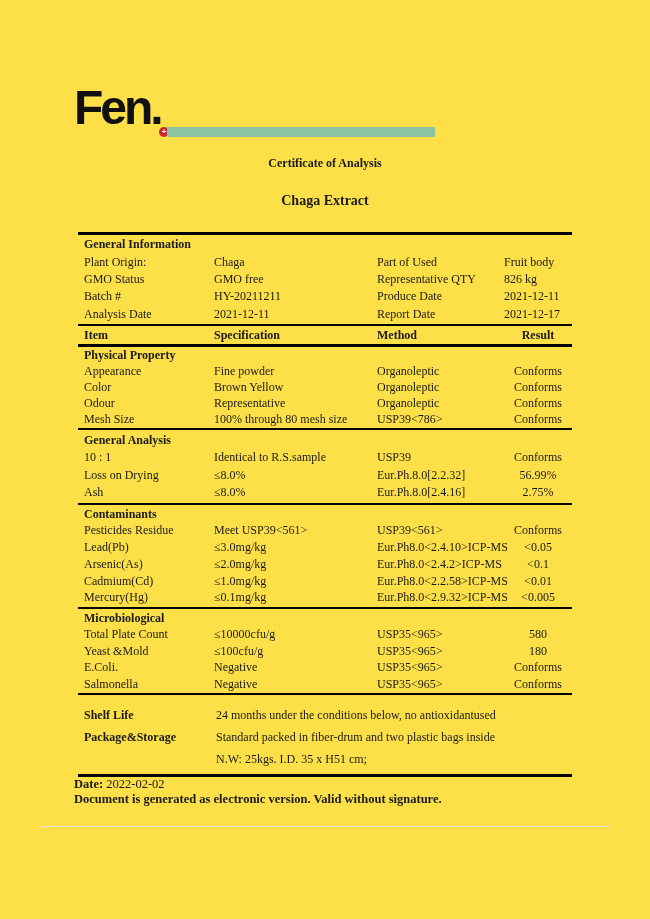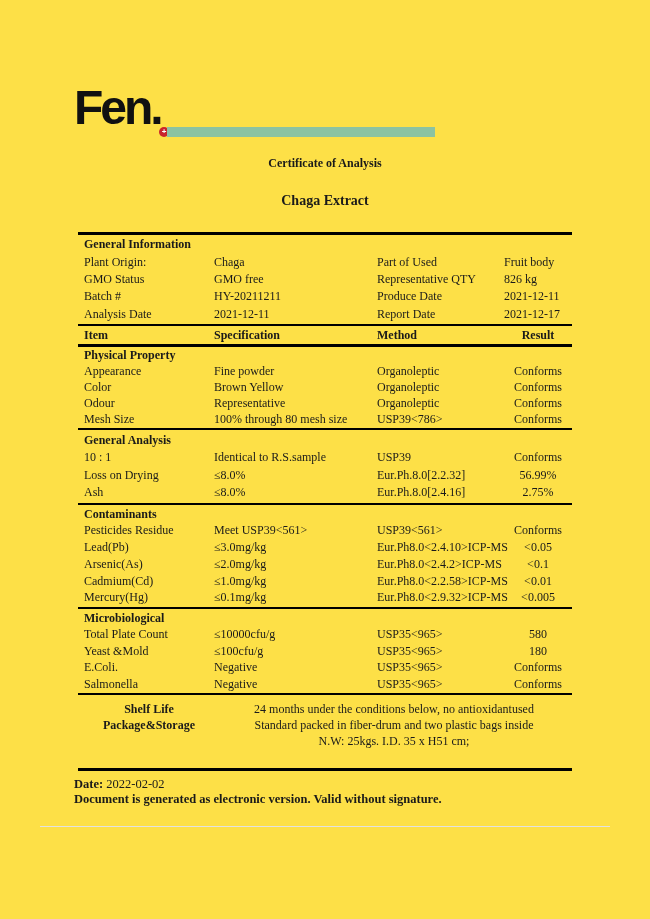--- a/index.html
+++ b/index.html
@@ -47,21 +47,21 @@
     border-bottom:3px solid #000;
     font-size:12px;
   }
   .sec{display:grid;align-content:space-evenly;}
   .sec-gi   {height:89px;border-top:3px solid #000;}
   .sec-head {height:18px;border-top:2px solid #000;align-content:center;}
   .sec-phys {height:81px;border-top:3px solid #000;}
   .sec-ga   {height:73px;border-top:2px solid #000;}
   .sec-cont {height:102px;border-top:2px solid #000;}
   .sec-micro{height:84px;border-top:2px solid #000;}
-  .sec-shelf{height:66px;border-top:2px solid #000;align-content:start;padding-top:7px;row-gap:1px;text-align:center;}
+  .sec-shelf{height:66px;border-top:2px solid #000;align-content:start;padding-top:13px;row-gap:7px;}
   .row{display:flex;align-items:center;padding-left:6px;white-space:nowrap;}
   .section-title{font-weight:700;}
   .c1{width:130px;flex:0 0 130px;}
   .c2{width:163px;flex:0 0 163px;}
   .c3{width:127px;flex:0 0 127px;}
   .c4{flex:1 1 auto;text-align:center;}
   .g4{flex:1 1 auto;text-align:left;}
   .head-row span{font-weight:700;}
   .shelf-label{width:130px;flex:0 0 130px;font-weight:700;}
   .shelf-text{flex:1 1 auto;padding-left:2px;}

